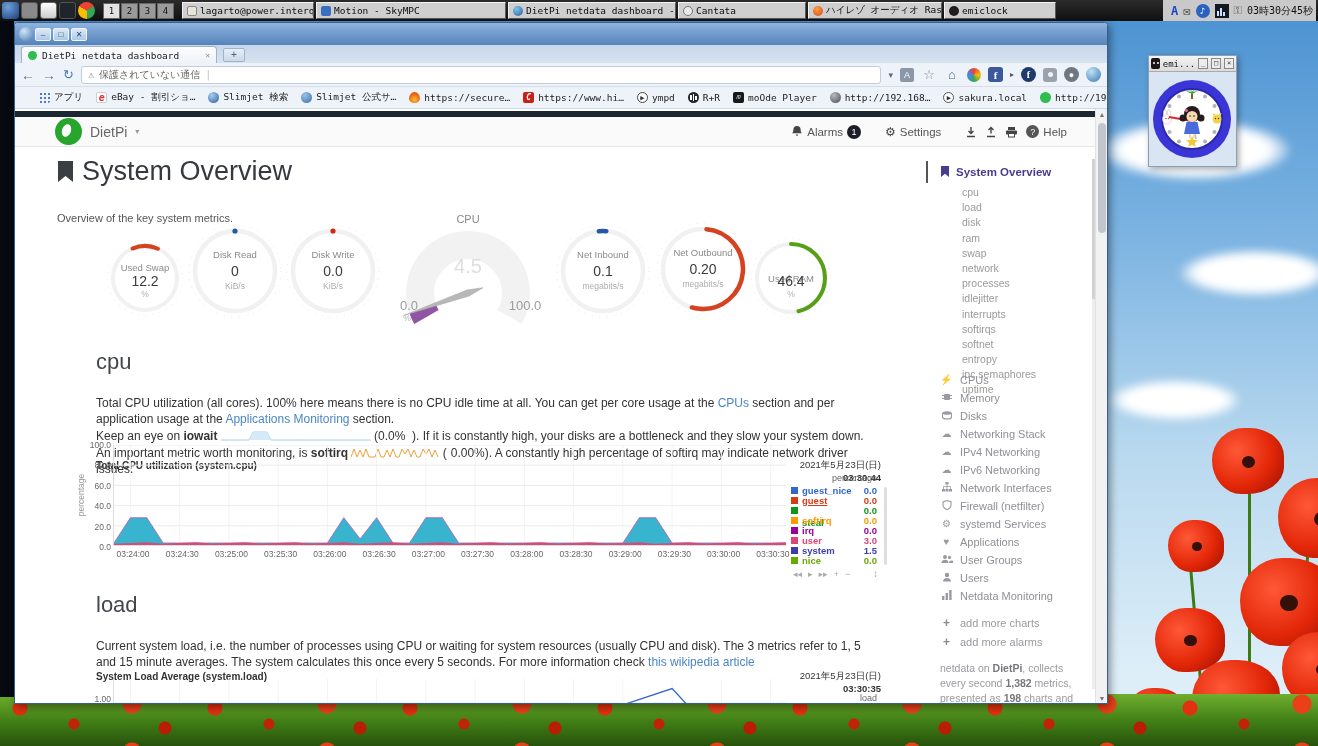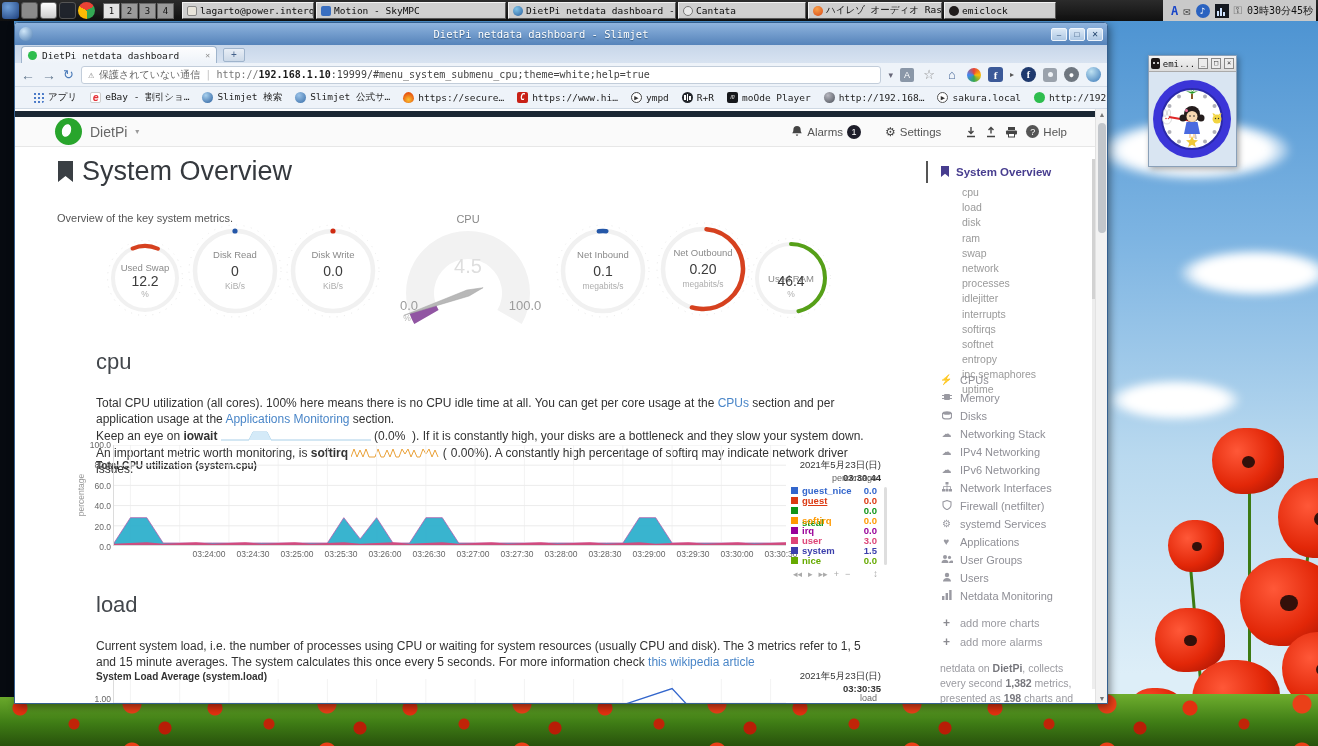--- a/index.html
+++ b/index.html
@@ -28,21 +28,21 @@
 .btitle{left:0;top:0;width:100%;height:22px;background:linear-gradient(#8fb4de,#5583ba);display:flex;align-items:center;padding:0 4px}
 .btitle .t{flex:1;text-align:center;color:#fff;font-size:10.5px;text-shadow:0 1px 1px #33597f;font-family:"DejaVu Sans Mono",monospace}
 .wc{width:16px;height:13px;background:linear-gradient(#dce9f6,#aec8e4);border:1px solid #eef4fb;border-radius:2px;color:#24466e;font-size:8px;line-height:11px;text-align:center;margin-left:2px}
 .tabbar{left:0;top:22px;width:100%;height:18px;background:linear-gradient(#c7d6e9,#d8e3f1)}
 .tab{position:absolute;left:6px;top:1px;width:196px;height:17px;background:linear-gradient(#fdfdfe,#eef3f9);border:1px solid #9fb4cc;border-bottom:none;border-radius:4px 4px 0 0;display:flex;align-items:center;gap:5px;padding:0 6px;font-size:9.5px;color:#222;font-family:"DejaVu Sans Mono",monospace}
 .newtab{position:absolute;left:208px;top:3px;width:22px;height:14px;background:linear-gradient(#e8eef6,#ccd9e8);border:1px solid #9fb4cc;border-radius:2px;text-align:center;line-height:12px;font-size:10px;color:#44618a}
 .toolbar{left:0;top:40px;width:100%;height:24px;background:#eef3f9;border-bottom:1px solid #d4dde8;display:flex;align-items:center;padding:0 6px;gap:7px}
 .navg{color:#63788e;font-size:14px;line-height:1}
 .urlbox{flex:1;height:18px;background:#fff;border:1px solid #c2cdda;border-radius:3px;display:flex;align-items:center;gap:5px;padding:0 6px;font-size:10px;font-family:"DejaVu Sans Mono",monospace;overflow:hidden;white-space:nowrap}
 .ric{display:inline-flex;align-items:center;justify-content:center;width:16px;height:16px;flex:0 0 auto}
-.bkbar{left:0;top:64px;width:100%;height:22px;background:#eef3f9;border-bottom:1px solid #cfd9e4;display:flex;align-items:center;gap:13px;padding:0 18px;font-size:9.5px;color:#222;font-family:"DejaVu Sans Mono",monospace;overflow:hidden;white-space:nowrap}
+.bkbar{left:0;top:64px;width:100%;height:22px;background:#eef3f9;border-bottom:1px solid #cfd9e4;display:flex;align-items:center;gap:13px;padding:0 24px;font-size:9.5px;color:#222;font-family:"DejaVu Sans Mono",monospace;overflow:hidden;white-space:nowrap}
 .bm{display:inline-flex;align-items:center;gap:4px}
 .bi{width:11px;height:11px;display:inline-block;border-radius:2px;flex:0 0 auto;position:relative}
 .content{left:0;top:86px;width:1092px;height:596px;background:#fff;overflow:hidden}
 .darkstrip{left:0;top:2px;width:1080px;height:6px;background:#1b2733}
 .nbar{left:0;top:8px;width:1080px;height:30px;background:#fafafa;border-bottom:1px solid #e7e7e7;display:flex;align-items:center;padding:0 28px 0 40px;gap:8px}
 .nitem{display:inline-flex;align-items:center;gap:4px;color:#555;font-size:11.5px}
 .badge{width:14px;height:14px;border-radius:50%;background:#1d1d29;color:#fff;font-size:9px;display:inline-flex;align-items:center;justify-content:center}
 .h1{font-size:27px;color:#35393e;font-weight:500}
 .h2{font-size:22px;color:#43474c;font-weight:400}
 .ptext{font-size:12px;color:#333;line-height:16px}
@@ -143,42 +143,40 @@
           <i style="width:2px;height:4px;background:#cfe3ff"></i>
         </span>
       <span style="font-size:11px;color:#555">⚿</span>
       <span style="font-size:10px;color:#111">03時30分45秒</span>
     </div>
   </div>
 
   <div class="abs bwin">
     <div class="abs btitle">
       <span style="width:14px;height:14px;border-radius:50%;background:radial-gradient(circle at 35% 30%,#cfe6f8,#4a7ab0)"></span>
-      <span class="t">DietPi netdata dashboard - Slimjet</span>
       <span class="wc">–</span>
       <span class="wc">□</span>
       <span class="wc">✕</span>
     </div>
     <div class="abs tabbar">
       <div class="tab">
         <span style="width:9px;height:9px;border-radius:50%;background:#2ebd4e;flex:0 0 auto"></span>
         <span style="flex:1;overflow:hidden">DietPi netdata dashboard</span>
         <span style="color:#8a8a8a;font-size:8px">✕</span>
       </div>
       <div class="newtab">+</div>
     </div>
     <div class="abs toolbar">
       <span class="navg">←</span>
       <span class="navg">→</span>
       <span class="navg" style="font-size:13px;color:#4a7ab8">↻</span>
       <div class="urlbox">
         <span style="color:#8a8a8a">⚠</span>
         <span style="color:#666">保護されていない通信</span>
         <span style="color:#c0c0c0">|</span>
-        <span><span style="color:#777">http://</span><span style="color:#1a1a1a;font-weight:bold">192.168.1.10</span><span style="color:#444">:19999/#menu_system_submenu_cpu;theme=white;help=true</span></span>
       </div>
       <span style="color:#667;font-size:9px">▾</span>
       <span class="ric" style="background:#8a97a8;border-radius:2px;color:#fff;font-size:9px;width:14px;height:14px">A</span>
       <span class="ric" style="color:#8a8a8a;font-size:13px">☆</span>
       <span class="ric" style="color:#4a6a9a;font-size:13px">⌂</span>
       <span class="ric" style="background:conic-gradient(#e94335,#fbbc05,#34a853,#4285f4,#e94335);border-radius:50%;width:14px;height:14px"></span>
       <span class="ric" style="background:#3b5998;border-radius:3px;color:#fff;font-size:11px;font-weight:bold;width:15px;height:15px;font-family:'Liberation Serif',serif">f</span>
       <span style="color:#555;font-size:8px">▸</span>
       <span class="ric" style="background:#1f3a6e;border-radius:50%;color:#fff;font-size:10px;font-weight:bold;width:15px;height:15px;font-family:'Liberation Serif',serif">f</span>
       <span class="ric" style="background:#9aa2ac;border-radius:3px;width:14px;height:14px">
@@ -413,21 +411,21 @@
           <line x1="656.5853658536586" y1="0" x2="656.5853658536586" y2="101" stroke="#f3f3f3" stroke-width="1"></line>
           <line x1="0" y1="0" x2="673" y2="0" stroke="#ececec" stroke-width="1"></line>
           <line x1="0" y1="20.2" x2="673" y2="20.2" stroke="#ececec" stroke-width="1"></line>
           <line x1="0" y1="40.4" x2="673" y2="40.4" stroke="#ececec" stroke-width="1"></line>
           <line x1="0" y1="60.6" x2="673" y2="60.6" stroke="#ececec" stroke-width="1"></line>
           <line x1="0" y1="80.8" x2="673" y2="80.8" stroke="#ececec" stroke-width="1"></line>
           <line x1="0" y1="101" x2="673" y2="101" stroke="#ececec" stroke-width="1"></line>
           <polygon points="0,101 0.0,98.0 16.4,72.7 32.8,72.7 49.2,98.0 65.7,98.0 82.1,98.0 98.5,98.0 114.9,98.0 131.3,98.0 147.7,98.0 164.1,98.0 180.6,98.0 197.0,98.0 213.4,98.0 229.8,72.7 246.2,93.9 262.6,72.7 279.0,98.0 295.5,98.0 311.9,72.7 328.3,72.7 344.7,98.0 361.1,98.0 377.5,98.0 394.0,98.0 410.4,98.0 426.8,98.0 443.2,98.0 459.6,98.0 476.0,98.0 492.4,98.0 508.9,98.0 525.3,72.7 541.7,72.7 558.1,98.0 574.5,98.0 590.9,98.0 607.3,98.0 623.8,98.0 640.2,98.0 656.6,98.0 673.0,98.0 673.0,101" fill="#2fb0cd" stroke="#aa55aa" stroke-width="0.8" opacity="0.95"></polygon>
           <polygon points="0,101 0.0,98.7 16.4,98.0 32.8,97.3 49.2,98.7 65.7,98.0 82.1,97.3 98.5,98.7 114.9,98.0 131.3,97.3 147.7,98.7 164.1,98.0 180.6,97.3 197.0,98.7 213.4,98.0 229.8,97.3 246.2,98.7 262.6,98.0 279.0,97.3 295.5,98.7 311.9,98.0 328.3,97.3 344.7,98.7 361.1,98.0 377.5,97.3 394.0,98.7 410.4,98.0 426.8,97.3 443.2,98.7 459.6,98.0 476.0,97.3 492.4,98.7 508.9,98.0 525.3,97.3 541.7,98.7 558.1,98.0 574.5,97.3 590.9,98.7 607.3,98.0 623.8,97.3 640.2,98.7 656.6,98.0 673.0,97.3 673.0,101" fill="#DD4477" stroke="none" stroke-width="0" opacity="0.9"></polygon>
         </svg>
-      <div class="abs" style="left:104px;top:440px;width:684px;display:flex;justify-content:flex-end">
+      <div class="abs" style="left:96px;top:440px;width:684px;display:flex;justify-content:space-between">
           <span class="xtick">03:24:00</span>
           <span class="xtick">03:24:30</span>
           <span class="xtick">03:25:00</span>
           <span class="xtick">03:25:30</span>
           <span class="xtick">03:26:00</span>
           <span class="xtick">03:26:30</span>
           <span class="xtick">03:27:00</span>
           <span class="xtick">03:27:30</span>
           <span class="xtick">03:28:00</span>
           <span class="xtick">03:28:30</span>

